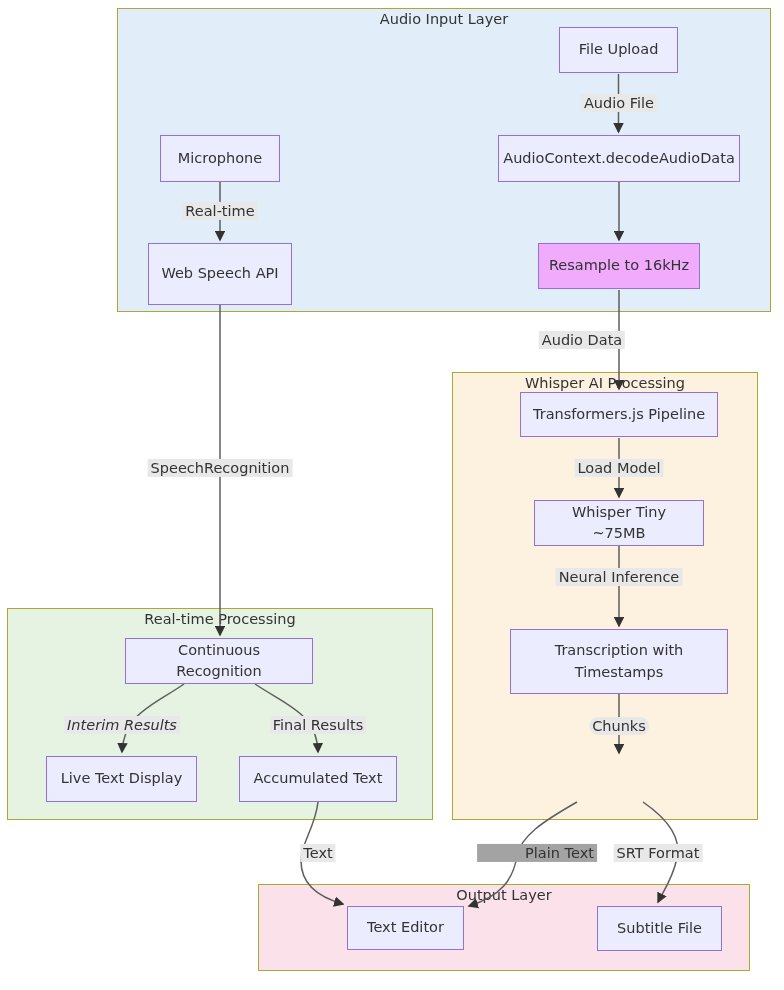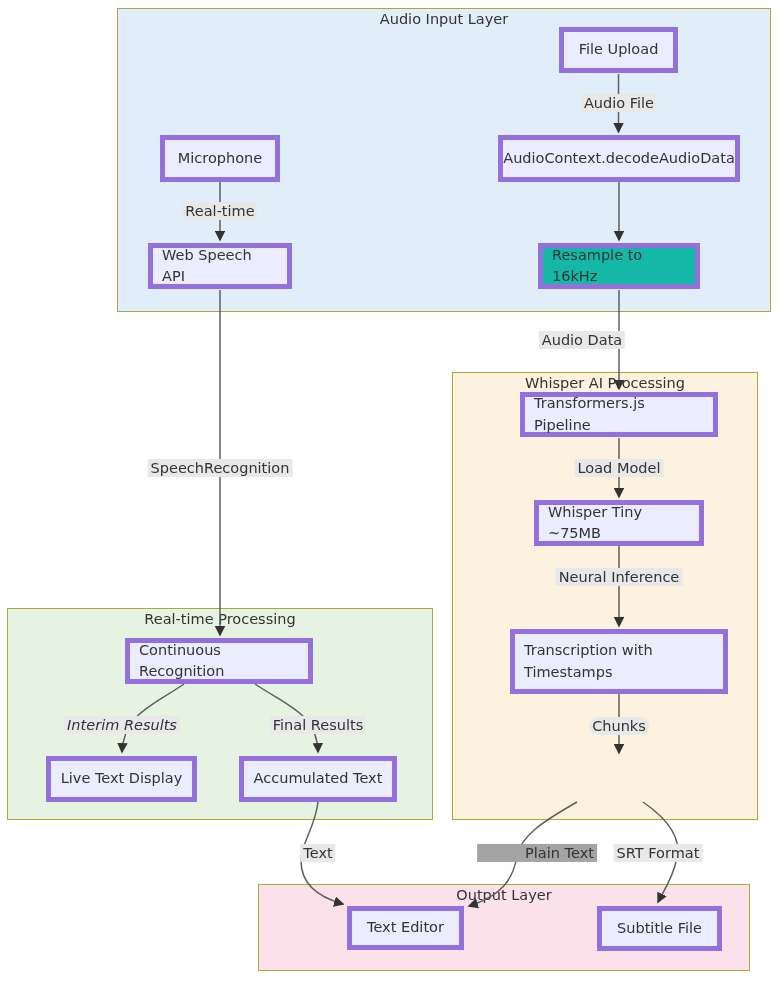--- a/index.html
+++ b/index.html
@@ -43,28 +43,28 @@
     font-size: 14.5px;
     line-height: 1.25;
     padding: 0 3px;
     white-space: nowrap;
     z-index: 3;
   }
   .node {
     position: absolute;
     box-sizing: border-box;
     background: #ececff;
-    border: 5px solid #0f766e;
+    border: 1px solid #0f766e;
     color: #333333;
     font-size: 14.5px;
     line-height: 1.45;
     display: flex;
     align-items: center;
     justify-content: center;
-    text-align: left;
+    text-align: center;
     padding: 2px 9px;
     z-index: 4;
   }
 </style>
 </head>
 <body>
 
 <div class="canvas" style="background: rgb(255, 255, 255);">
     <div class="cluster" style="left: 117px; top: 8px; width: 654px; height: 304px; background: rgb(225, 238, 250); border-color: rgb(170, 170, 51);">
       <span class="cluster-title">Audio Input Layer</span>
@@ -113,24 +113,24 @@
     <div class="edge-label" style="left: 658px; top: 853px; background: rgb(232, 232, 232); color: rgb(51, 51, 51);">SRT Format</div>
     <div class="node" style="left: 559px; top: 27px; width: 119px; height: 46px; background: rgb(236, 236, 255); border-color: rgb(147, 112, 219); color: rgb(51, 51, 51);">
       <span>File Upload</span>
     </div>
     <div class="node" style="left: 160px; top: 135px; width: 120px; height: 47px; background: rgb(236, 236, 255); border-color: rgb(147, 112, 219); color: rgb(51, 51, 51);">
       <span>Microphone</span>
     </div>
     <div class="node" style="left: 498px; top: 135px; width: 242px; height: 47px; background: rgb(236, 236, 255); border-color: rgb(147, 112, 219); color: rgb(51, 51, 51);">
       <span>AudioContext.decodeAudioData</span>
     </div>
-    <div class="node" style="left: 148px; top: 243px; width: 144px; height: 46px; background: rgb(236, 236, 255); border-color: rgb(147, 112, 219); color: rgb(51, 51, 51);">
+    <div class="node" style="left: 148px; top: 243px; width: 144px; height: 62px; background: rgb(236, 236, 255); border-color: rgb(147, 112, 219); color: rgb(51, 51, 51);">
       <span>Web Speech API</span>
     </div>
-    <div class="node" style="left: 538px; top: 243px; width: 162px; height: 46px; background: #14b8a6; border-color: rgb(147, 112, 219); color: rgb(51, 51, 51);">
+    <div class="node" style="left: 538px; top: 243px; width: 162px; height: 46px; background: #f0abfc; border-color: rgb(147, 112, 219); color: rgb(51, 51, 51);">
       <span>Resample to 16kHz</span>
     </div>
     <div class="node" style="left: 520px; top: 392px; width: 198px; height: 45px; background: rgb(236, 236, 255); border-color: rgb(147, 112, 219); color: rgb(51, 51, 51);">
       <span>Transformers.js Pipeline</span>
     </div>
     <div class="node" style="left: 534px; top: 500px; width: 170px; height: 46px; background: rgb(236, 236, 255); border-color: rgb(147, 112, 219); color: rgb(51, 51, 51);">
       <span>Whisper Tiny ~75MB</span>
     </div>
     <div class="node" style="left: 510px; top: 629px; width: 218px; height: 65px; background: rgb(236, 236, 255); border-color: rgb(147, 112, 219); color: rgb(51, 51, 51);">
       <span>Transcription with Timestamps</span>

